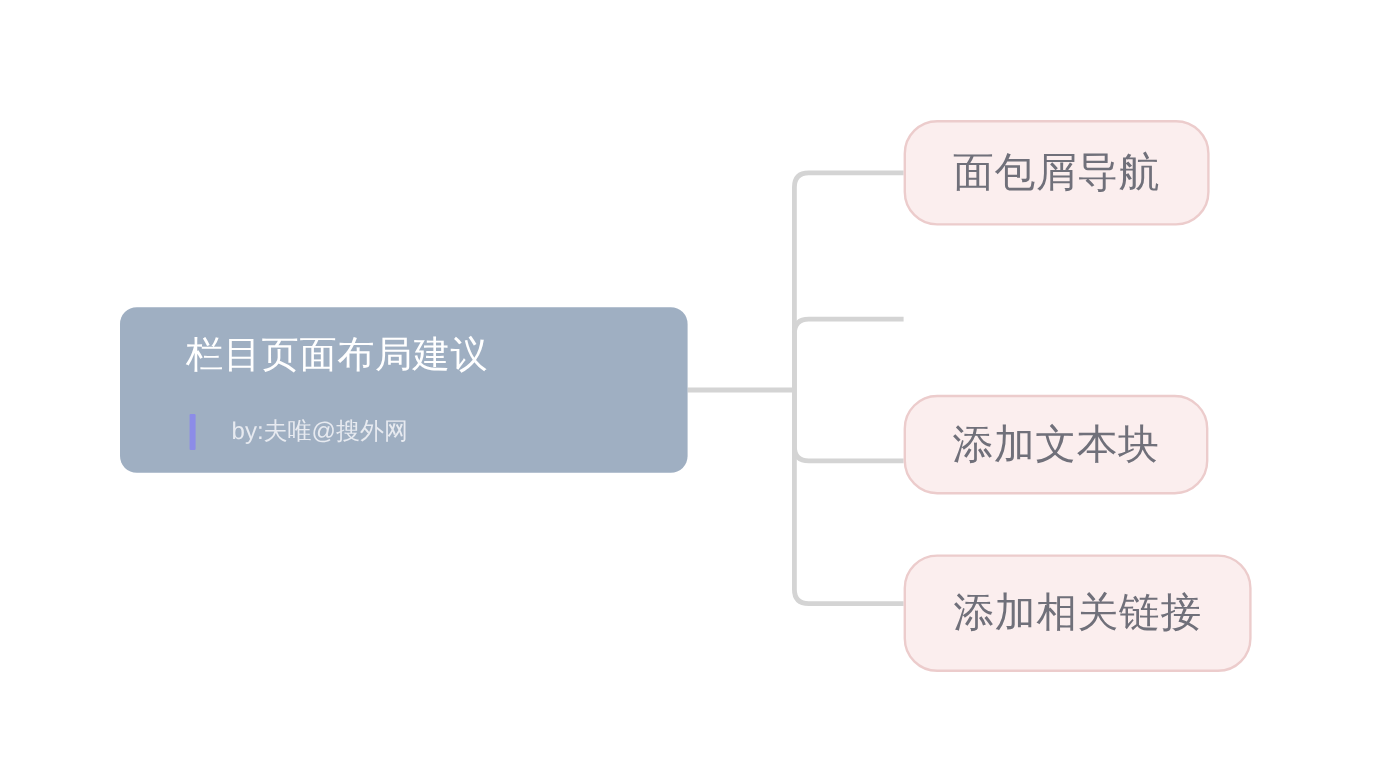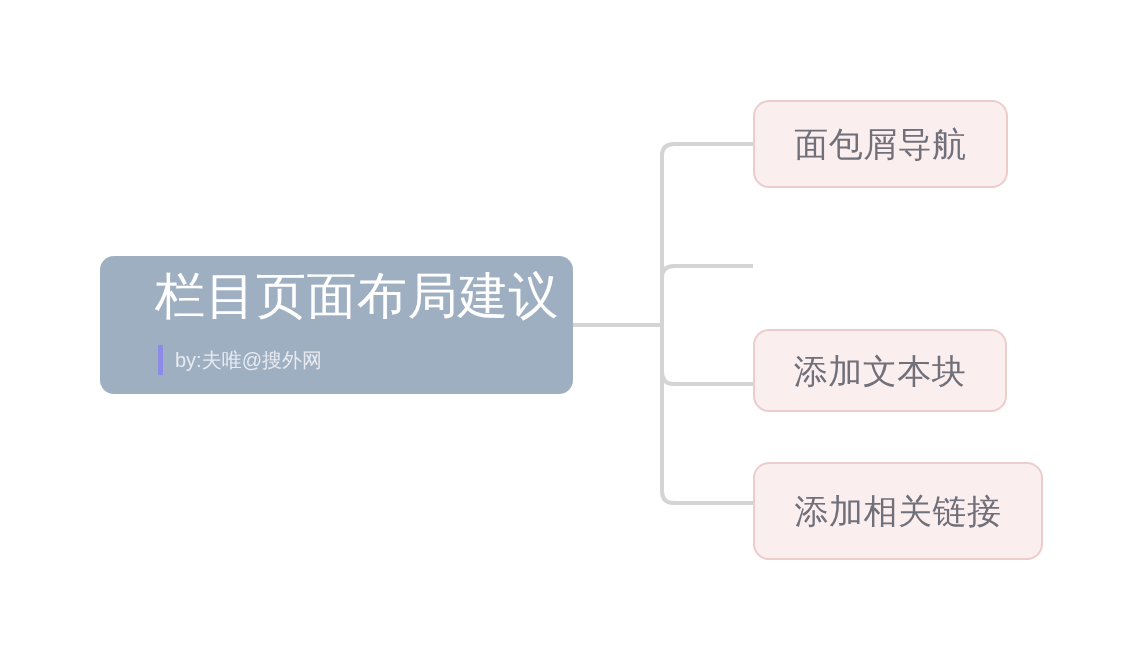--- a/index.html
+++ b/index.html
@@ -40,21 +40,21 @@
     height: 138px;
     background: #9fafc2;
     border-radius: 14px;
     box-sizing: border-box;
     padding: 0;
   }
   #root-title {
     position: absolute;
     left: 55px;
     top: 12px;
-    font-size: 50px;
+    font-size: 31px;
     line-height: 56px;
     color: #ffffff;
     white-space: nowrap;
     letter-spacing: 0.5px;
   }
   #root-subtitle-row {
     position: absolute;
     left: 58px;
     top: 88px;
     display: flex;
@@ -62,35 +62,35 @@
     height: 32px;
   }
   #root-subtitle-bar {
     width: 5px;
     height: 30px;
     background: #8c8ce8;
     border-radius: 1px;
     flex: 0 0 auto;
   }
   #root-subtitle-text {
-    margin-left: 12px;
+    margin-left: 30px;
     font-size: 20px;
     line-height: 30px;
     color: #e7eaf0;
     white-space: nowrap;
     text-align: right;
   }
 
   
   .child-node {
     position: absolute;
     box-sizing: border-box;
     background: #fbeeee;
     border: 2px solid #eccccc;
-    border-radius: 16px;
+    border-radius: 28px;
     display: flex;
     align-items: center;
     justify-content: center;
   }
   .child-node-label {
     font-size: 34px;
     line-height: 44px;
     color: #70707a;
     white-space: nowrap;
     letter-spacing: 0.5px;

